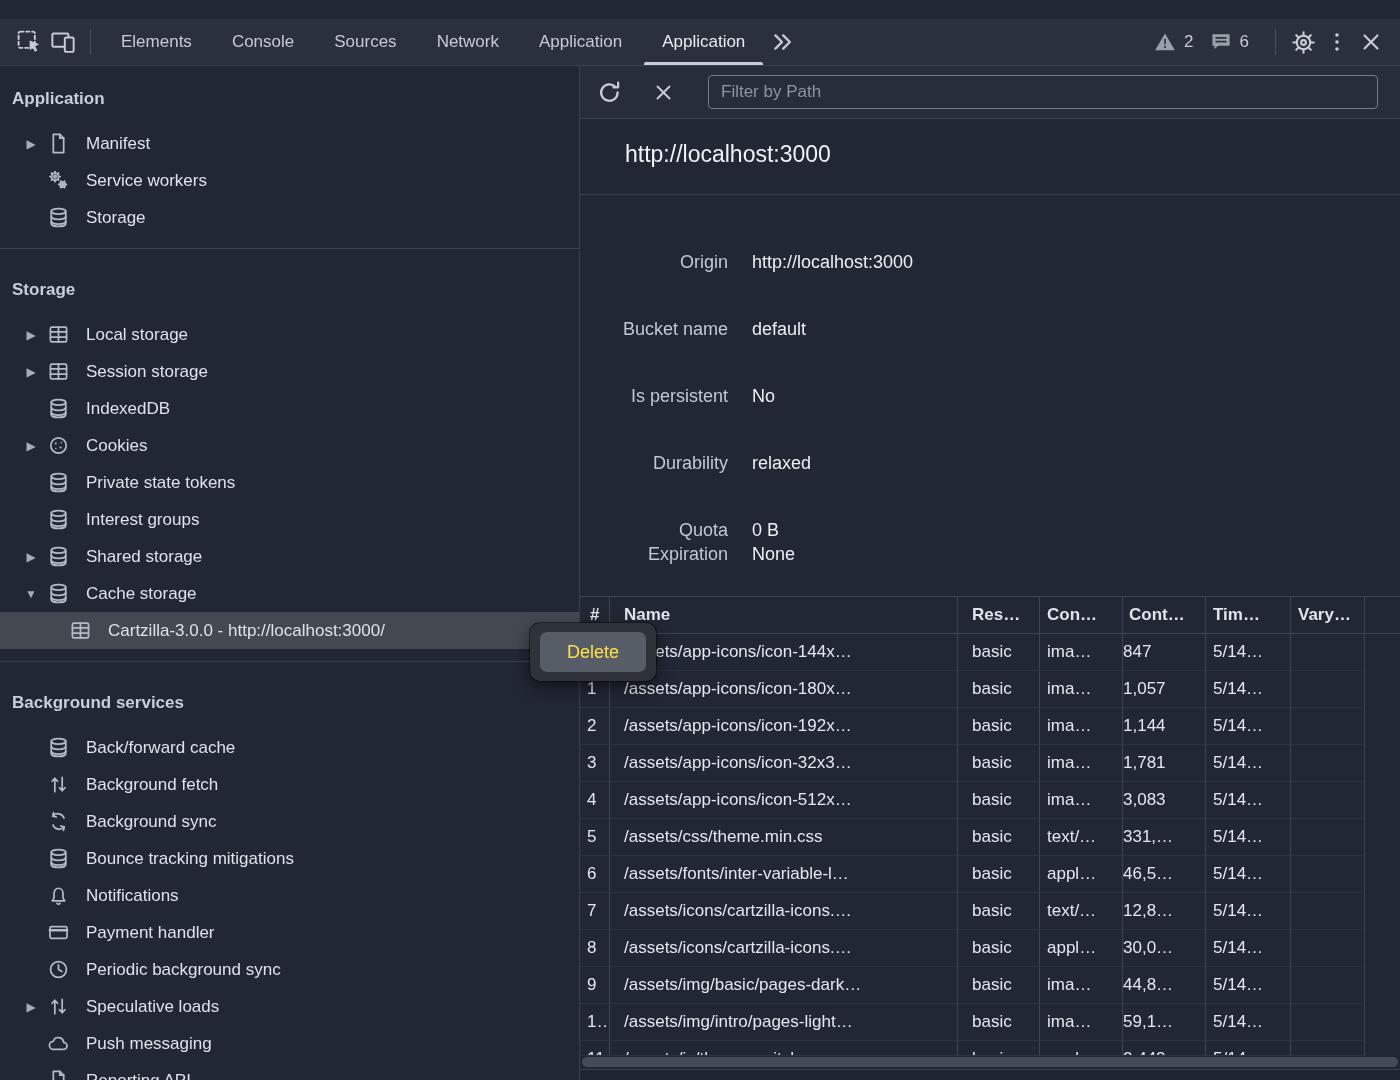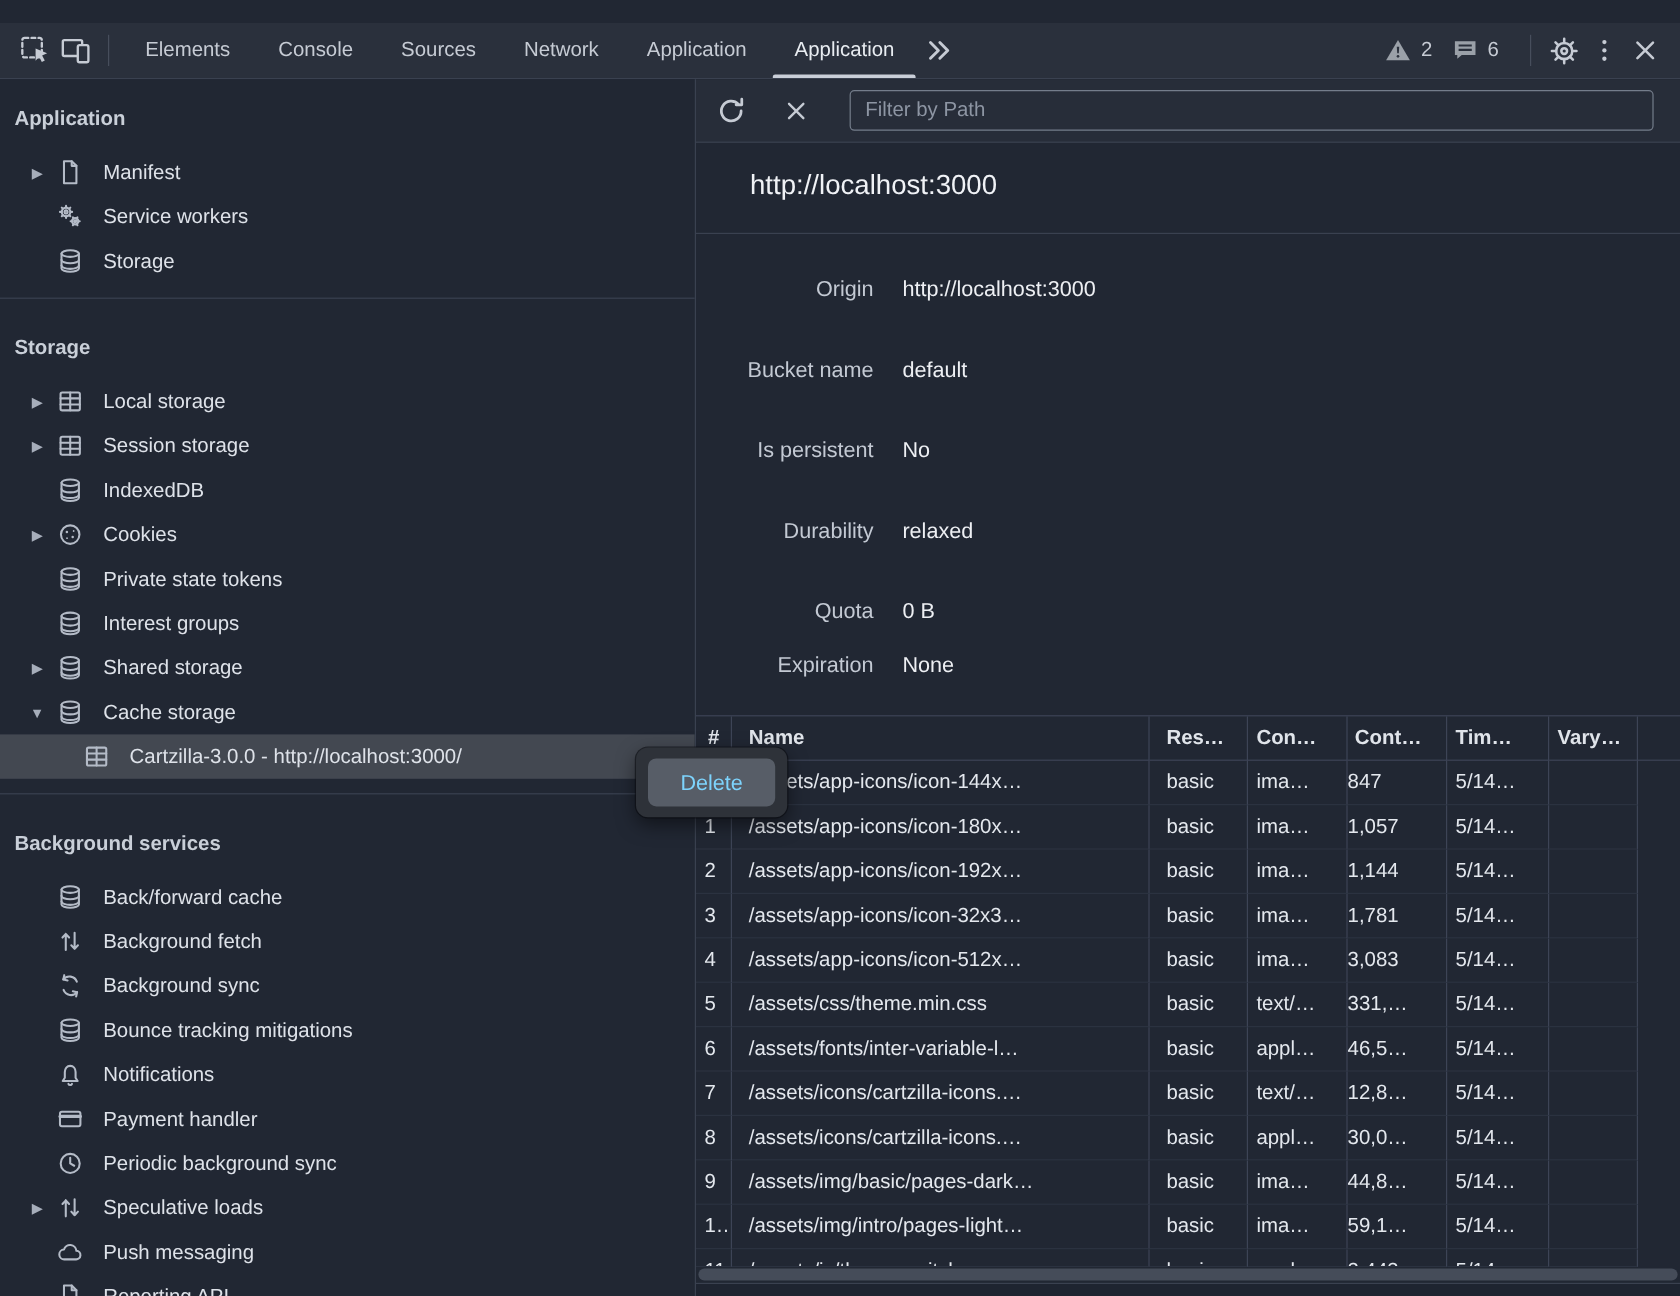--- a/index.html
+++ b/index.html
@@ -70,21 +70,21 @@
   .fb-btn svg{stroke:currentColor;fill:none;stroke-width:1.7;stroke-linecap:round;stroke-linejoin:round;}
   .fb-btn + .fb-btn{margin-left:14px;}
   .filter-input{flex:1;margin-left:20px;height:34px;background:transparent;
            border:1px solid #747D8B;border-radius:4px;color:var(--text);font-size:17px;
            padding:0 12px;font-family:"Liberation Sans", sans-serif;outline:none;}
   .filter-input::placeholder{color:#8D95A3;}
 
   .cache-title{padding:22px 0 26px 45px;font-size:23px;font-weight:400;color:#F0F2F6;}
 
   .details{border-top:1px solid var(--border);padding-top:12px;}
-  .detail-row{display:flex;align-items:center;height:67px;}
+  .detail-row{display:flex;align-items:flex-end;height:67px;}
   .detail-row:last-child{height:auto;}
   .detail-label{width:148px;flex:0 0 148px;text-align:right;color:#C3C9D3;font-size:18px;line-height:24px;}
   .detail-value{margin-left:24px;color:#EDEFF3;font-size:18px;line-height:24px;}
 
   .data-table{margin-top:30px;border-top:1px solid var(--col-border);font-size:17px;}
   .t-row{display:grid;grid-template-columns:30px 348px 82px 83px 83px 85px 74px 1fr;height:37px;}
   .t-row.clipped{height:15px;overflow:hidden;}
   .t-row .cell{line-height:36px;height:100%;border-right:1px solid var(--col-border);
            border-bottom:1px solid var(--row-border);overflow:hidden;white-space:nowrap;}
   .t-row.head .cell{border-bottom:1px solid var(--col-border);color:#E0E4EA;font-weight:600;}
@@ -98,21 +98,21 @@
   .head .c-len{text-align:left;padding-left:6px;padding-right:0;}
   .c-time{padding-left:7px;}
   .c-vary{padding-left:7px;}
 
   .hscrollbar{height:10px;margin:1px 2px 0 2px;border-radius:5px;background:#454C59;}
   .table-footer{margin-top:2px;border-top:1px solid var(--border);height:26px;background:#1E2430;}
 
   
   .context-menu{position:absolute;left:530px;top:604px;background:#2E3239;border-radius:10px;
            padding:9px 10px;box-shadow:0 0 0 1px rgba(10,12,16,.6), 0 6px 16px rgba(0,0,0,.5);z-index:50;}
-  .menu-item{background:#575D67;color:#7dd3fc;border-radius:7px;min-width:106px;height:40px;
+  .menu-item{background:#575D67;color:#fde047;border-radius:7px;min-width:106px;height:40px;
            display:flex;align-items:center;justify-content:center;font-size:18px;padding:0 20px;}
 </style>
 </head>
 <body>
 
 <div class="devtools">
 
   <header class="toolbar">
     <button class="icon-btn">
       <svg width="26" height="26" viewBox="0 0 20 20">

